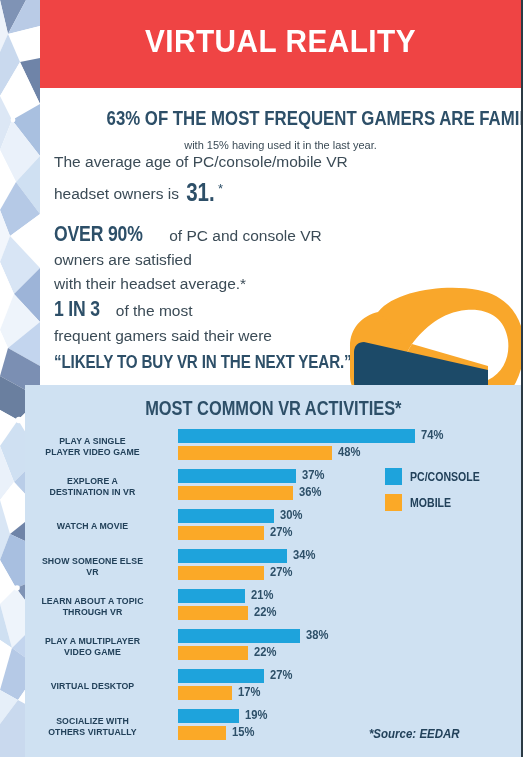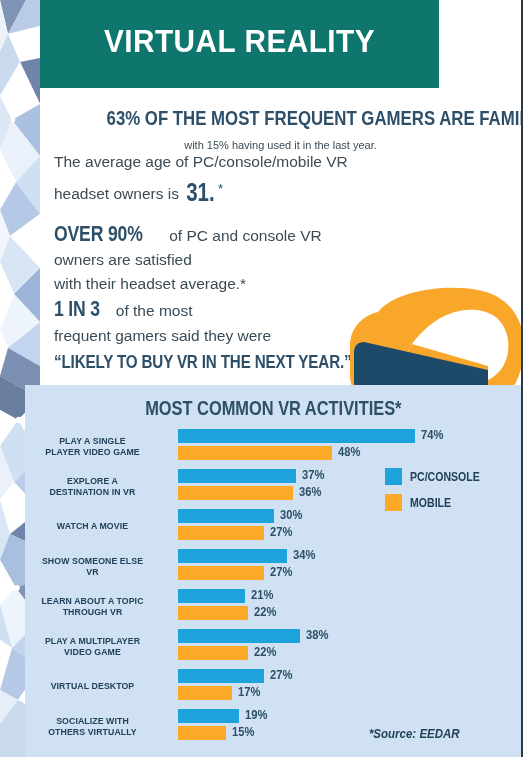--- a/index.html
+++ b/index.html
@@ -18,22 +18,22 @@
 
   
   #polystrip{
     position:absolute;left:0;top:0;width:40px;height:757px;
     overflow:hidden;background:#ffffff;
   }
   #polystrip svg{display:block;}
 
   
   #header{
-    position:absolute;left:40px;top:0;width:399px;height:88px;
-    background:#0f766e;
+    position:absolute;left:40px;top:0;width:481px;height:88px;
+    background:#ef4444;
   }
   #header-title{
     position:absolute;left:0;right:0;top:24px;
     text-align:center;
     color:#ffffff;
     font-size:31px;
     font-weight:bold;
     letter-spacing:0.5px;
     transform:scaleX(0.96);
   }
@@ -248,21 +248,21 @@
     </div>
 
     <div id="stat-90">
       <span class="cond big">OVER 90%</span><span> of PC and console VR</span><br>
       <span>owners are satisfied</span><br>
       <span>with their headset average.*</span>
     </div>
 
     <div id="stat-13">
       <span class="cond big">1 IN 3</span><span> of the most</span><br>
-      <span>frequent gamers said they were</span>
+      <span>frequent gamers said their were</span>
       <span class="cond quote">“LIKELY TO BUY VR IN THE NEXT YEAR.”</span>
     </div>
 
     <div id="headset">
       <svg width="190" height="135" viewBox="0 0 190 135" xmlns="http://www.w3.org/2000/svg" aria-hidden="true">
         <path d="M40 28 C58 6 108 0 140 6 C172 12 186 36 186 62 C186 92 172 116 150 124
                  L150 96 C166 88 172 72 170 56 C167 34 150 24 128 26
                  C104 28 86 44 74 60 L40 52 Z" fill="#F9A72B"></path>
         <path d="M12 62 C12 44 24 32 40 28 L74 60 C66 72 62 86 62 100
                  L62 126 C30 126 12 110 12 92 Z" fill="#F9A72B"></path>

